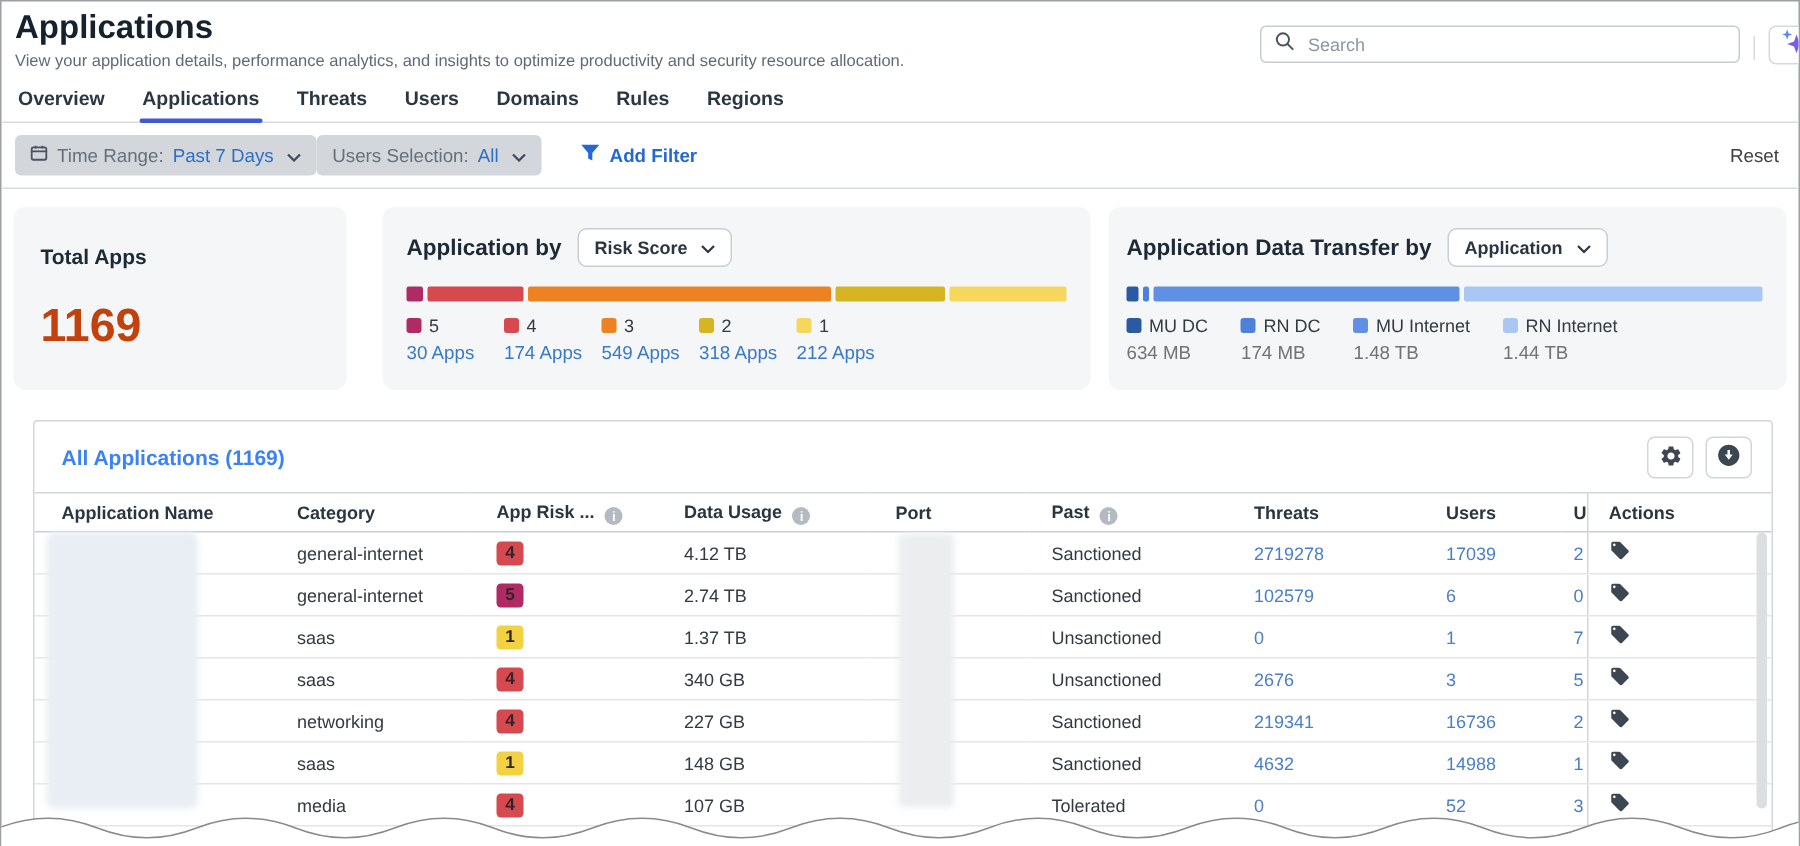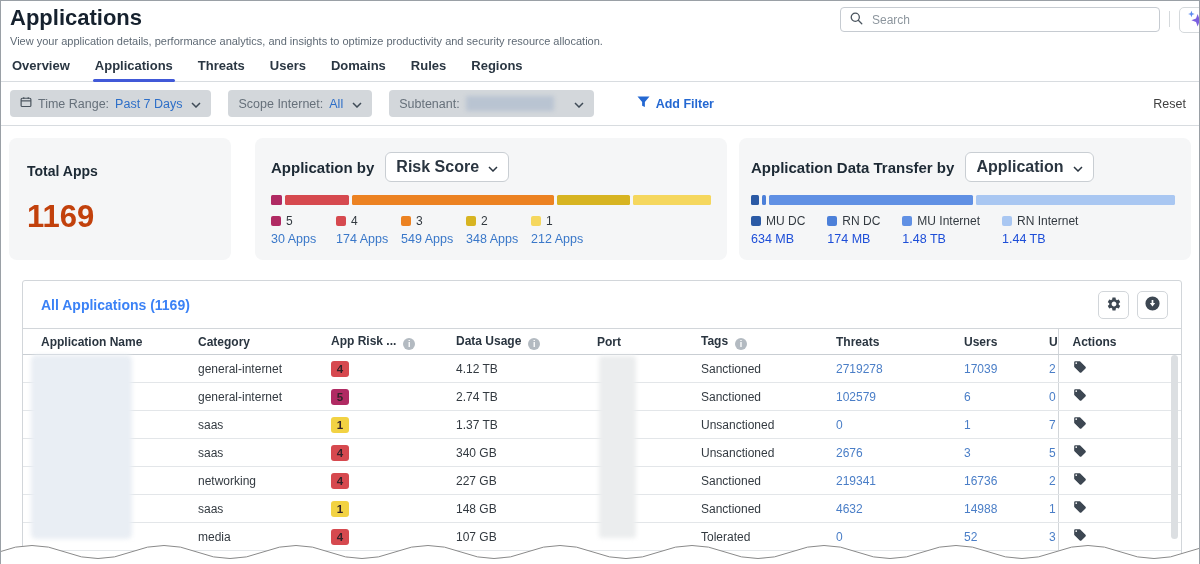--- a/index.html
+++ b/index.html
@@ -5,57 +5,57 @@
   html,body{margin:0;padding:0;background:#fff;}
   .screen{
     position:relative;width:1200px;height:564px;box-sizing:border-box;
     border:1px solid #9aa0a6;border-bottom:none;background:#fff;overflow:hidden;
     font-family:"Liberation Sans",sans-serif;color:#1f2b38;
   }
   
   .topbar{display:flex;justify-content:space-between;padding:4px 12px 0 9px;height:51px;box-sizing:border-box;}
   .page-title{font-size:22px;font-weight:700;margin:0;color:#16212e;}
   .page-subtitle{font-size:11px;color:#5f6a75;margin-top:4px;}
-  .search-area{display:flex;align-items:flex-start;gap:9px;margin-top:2px;}
+  .search-area{display:flex;align-items:center;gap:9px;margin-top:2px;}
   .search-box{display:flex;align-items:center;gap:7px;width:300px;height:23px;border:1px solid #c6cbd1;border-radius:4px;padding:0 9px;background:#fff;}
   .search-box input{border:none;outline:none;font-size:12px;color:#6d7680;width:100%;font-family:"Liberation Sans",sans-serif;background:transparent;}
   .search-box input::placeholder{color:#8d969e;}
   .v-divider{width:1px;height:16px;background:#d5d9dc;margin-top:4px;}
   .ai-button{width:34px;height:26px;border:1px solid #d5d9dc;border-radius:5px;background:#fff;display:flex;align-items:center;justify-content:center;margin-right:-26px;}
   
   .tabs{display:flex;gap:21px;padding:0 0 0 9px;height:29px;align-items:flex-end;border-bottom:1px solid #d8dce0;}
   .tab{font-size:13px;font-weight:700;color:#2a3642;padding:0 2px 8px 2px;position:relative;cursor:pointer;white-space:nowrap;}
   .tab.active::after{content:"";position:absolute;left:0;right:0;bottom:-1px;height:3px;background:#4159d8;border-radius:2px;}
   
-  .filterbar{display:flex;align-items:center;gap:17px;height:43px;padding:0 13px 0 9px;border-bottom:1px solid #d8dce0;justify-content:flex-end;}
+  .filterbar{display:flex;align-items:center;gap:0;height:43px;padding:0 13px 0 9px;border-bottom:1px solid #d8dce0;justify-content:flex-end;}
   .chip{display:flex;align-items:center;gap:6px;background:#d3d7db;border-radius:4px;height:27px;padding:0 10px;font-size:12.5px;color:#66707a;cursor:pointer;}
   .chip .chip-value{color:#2e6fc8;}
   .chev{display:inline-block;margin-left:3px;}
   .add-filter{display:flex;align-items:center;gap:6px;margin-left:26px;color:#2468d2;font-size:12.5px;font-weight:700;cursor:pointer;}
   .reset-link{margin-left:auto;color:#404040;font-size:12.5px;cursor:pointer;}
   .blur-chip{width:88px;height:15px;background:#b9c4d2;border-radius:2px;filter:blur(2px);}
   
   .cards{display:flex;margin:12px 8px 0 8px;}
   .card{background:#f5f6f7;border-radius:8px;height:122px;box-sizing:border-box;}
   .card-total{width:222px;padding:25px 0 0 18px;}
   .card-risk{width:472px;margin-left:24px;padding:14px 16px 0 16px;}
   .card-transfer{flex:1;margin-left:12px;padding:14px 16px 0 12px;}
   .card-label{font-size:14px;font-weight:700;color:#1d2a35;}
   .card-big-number{font-size:31px;font-weight:700;color:#c2410c;margin-top:20px;}
   .card-head{display:flex;align-items:center;gap:11px;}
   .card-title{font-size:15px;font-weight:700;color:#1d2a35;}
-  .select-btn{display:flex;align-items:flex-start;gap:9px;background:#fff;border:1px solid #c9ced3;border-radius:6px;padding:5px 10px;font-size:16px;font-weight:600;color:#2a3540;cursor:pointer;}
+  .select-btn{display:flex;align-items:flex-start;gap:9px;background:#fff;border:1px solid #c9ced3;border-radius:6px;padding:5px 10px;font-size:12px;font-weight:600;color:#2a3540;cursor:pointer;}
   .stack-bar{display:flex;height:10px;margin-top:13px;gap:3px;}
   .stack-seg{border-radius:1.5px;height:10px;}
   .legend-row{display:flex;margin-top:9px;}
   .leg-item{min-width:61px;margin-right:4px;}
   .leg-head{display:flex;align-items:center;gap:5px;font-size:12px;color:#333a41;}
   .leg-sq{width:10px;height:10px;border-radius:2px;flex:none;}
   .leg-link{color:#3a78c9;font-size:12.5px;margin-top:4px;cursor:pointer;}
-  .leg-value{color:#1d4ed8;font-size:12.5px;margin-top:4px;}
+  .leg-value{color:#737373;font-size:12.5px;margin-top:4px;}
   .transfer-legend .leg-item{min-width:0;margin-right:22px;}
   
   .table-card{position:relative;margin:20px 18px 0 21px;width:1160px;box-sizing:border-box;border:1px solid #d2d6da;border-radius:3px;background:#fff;height:279px;overflow:hidden;}
   .table-top{display:flex;justify-content:space-between;align-items:center;padding:10px 13px 9px 18px;}
   .table-title{font-size:14px;font-weight:700;color:#3b82f6;}
   .table-actions{display:flex;gap:8px;}
   .icon-btn{width:31px;height:28px;border:1px solid #d2d6da;border-radius:5px;background:#fff;display:flex;align-items:center;justify-content:center;cursor:pointer;padding:0;}
   table{width:100%;border-collapse:collapse;table-layout:fixed;font-size:12px;}
   thead th{border-top:1px solid #d2d6da;border-bottom:1px solid #c9ced3;height:25px;text-align:left;font-size:12px;font-weight:700;color:#2a3540;padding:0 0 0 18px;white-space:nowrap;overflow:hidden;}
   tbody td{height:27px;border-bottom:1px solid #e3e6e9;padding:0 0 0 18px;color:#333a41;white-space:nowrap;overflow:hidden;}
@@ -123,30 +123,23 @@
             <line x1="11" y1="1.5" x2="11" y2="4" stroke="#4a545e" stroke-width="1.6"></line>
           </svg>
       </span>
       <span>Time Range:</span>
       <span class="chip-value">Past 7 Days</span>
       <span class="chev"><svg width="10" height="6" viewBox="0 0 10 6">
             <path d="M1 1 L5 5 L9 1" fill="none" stroke="#3f4b57" stroke-width="1.5"></path>
           </svg></span>
     </div>
     <div class="chip">
-      <span>Scope Internet:</span>
+      <span>Users Selection:</span>
       <span class="chip-value">All</span>
       <span class="chev"><svg width="10" height="6" viewBox="0 0 10 6">
-            <path d="M1 1 L5 5 L9 1" fill="none" stroke="#3f4b57" stroke-width="1.5"></path>
-          </svg></span>
-    </div>
-    <div class="chip">
-      <span>Subtenant:</span>
-      <span class="blur-chip"></span>
-      <span class="chev" style="margin-left:14px"><svg width="10" height="6" viewBox="0 0 10 6">
             <path d="M1 1 L5 5 L9 1" fill="none" stroke="#3f4b57" stroke-width="1.5"></path>
           </svg></span>
     </div>
     <div class="add-filter">
       <span>
         <svg width="13" height="12" viewBox="0 0 14 13">
             <path d="M0.5 0.5 H13.5 L8.5 6.5 V12 L5.5 10.5 V6.5 Z" fill="#2468d2"></path>
           </svg>
       </span>
       <span>Add Filter</span>
@@ -197,21 +190,21 @@
               <span class="leg-sq" style="background: rgb(236, 130, 34);"></span>
               <span>3</span>
             </div>
             <div class="leg-link">549 Apps</div>
           </div>
           <div class="leg-item">
             <div class="leg-head">
               <span class="leg-sq" style="background: rgb(215, 180, 34);"></span>
               <span>2</span>
             </div>
-            <div class="leg-link">348 Apps</div>
+            <div class="leg-link">318 Apps</div>
           </div>
           <div class="leg-item">
             <div class="leg-head">
               <span class="leg-sq" style="background: rgb(245, 215, 94);"></span>
               <span>1</span>
             </div>
             <div class="leg-link">212 Apps</div>
           </div>
         </div>
     </div>
@@ -298,21 +291,21 @@
           <col style="width:17px">
           <col>
       </colgroup>
       <thead id="table-head">
           <tr>
             <th><span>Application Name</span></th>
             <th><span>Category</span></th>
             <th><span>App Risk ...</span><i class="info-icon">i</i></th>
             <th><span>Data Usage</span><i class="info-icon">i</i></th>
             <th><span>Port</span></th>
-            <th><span>Tags</span><i class="info-icon">i</i></th>
+            <th><span>Past</span><i class="info-icon">i</i></th>
             <th><span>Threats</span></th>
             <th><span>Users</span></th>
             <th class="col-u"><span>U</span></th>
             <th class="col-actions"><span>Actions</span></th>
           </tr>
         </thead>
       <tbody id="table-body">
           <tr>
             <td></td>
             <td>general-internet</td>

